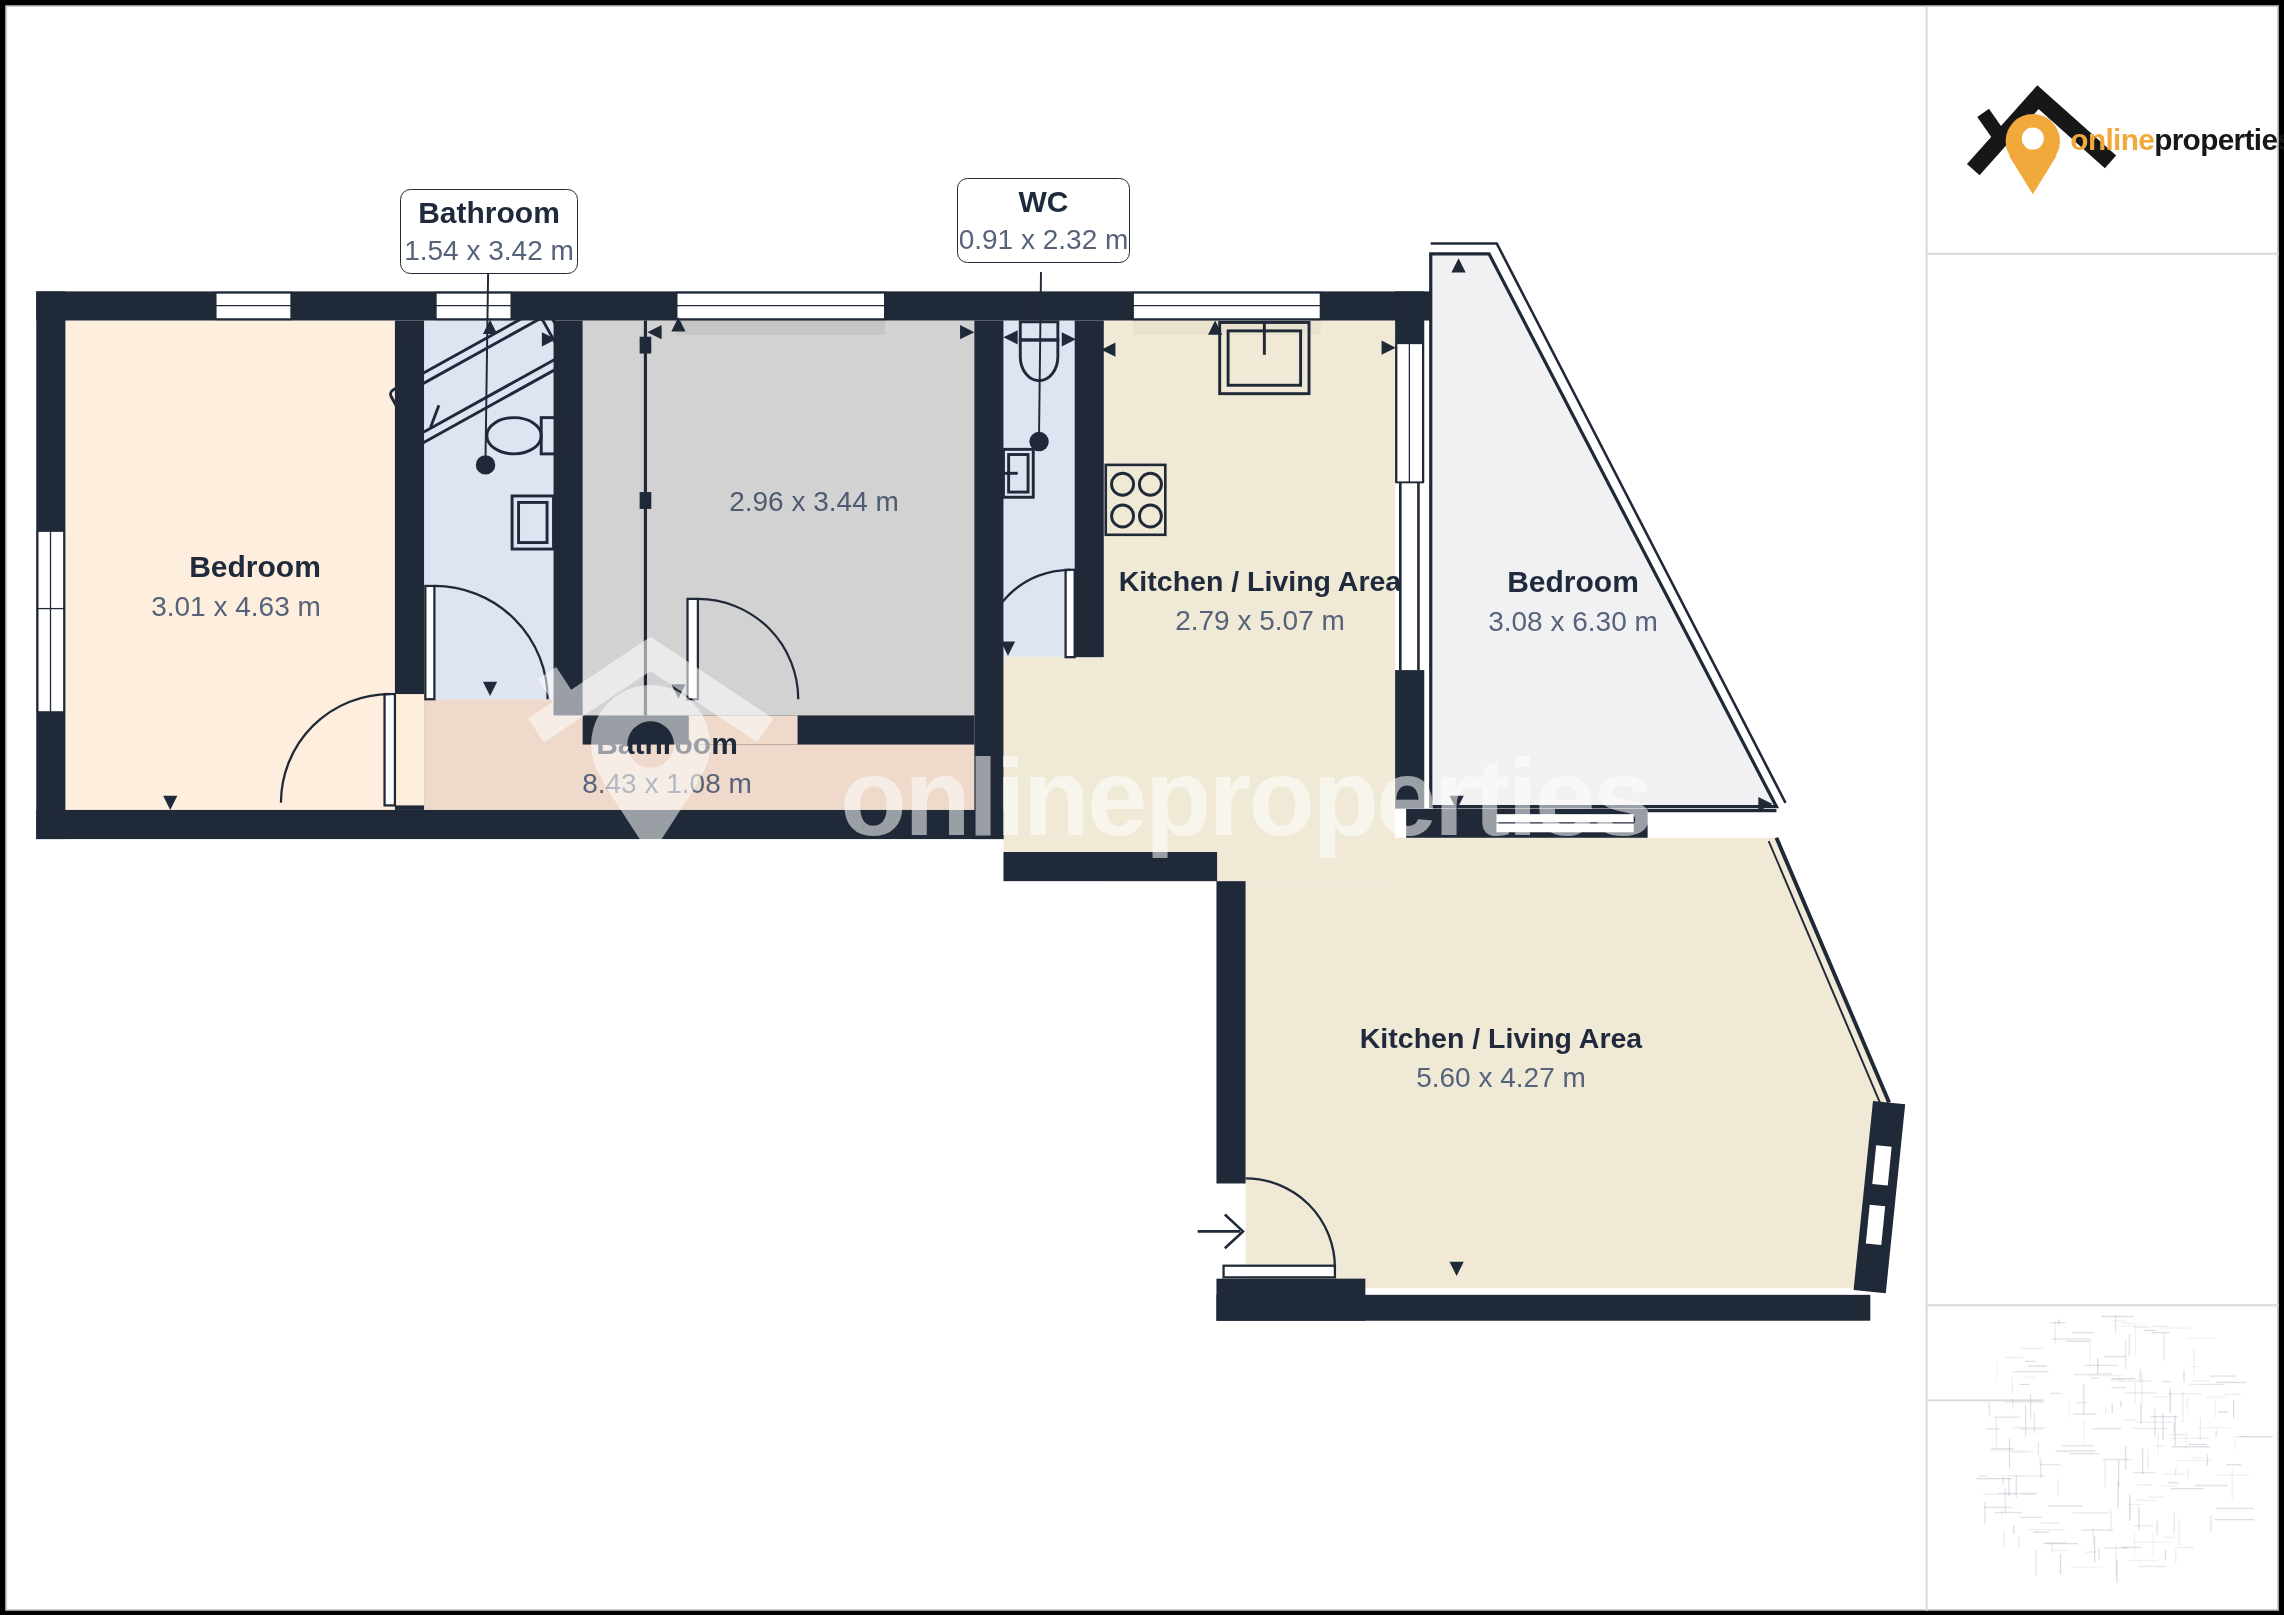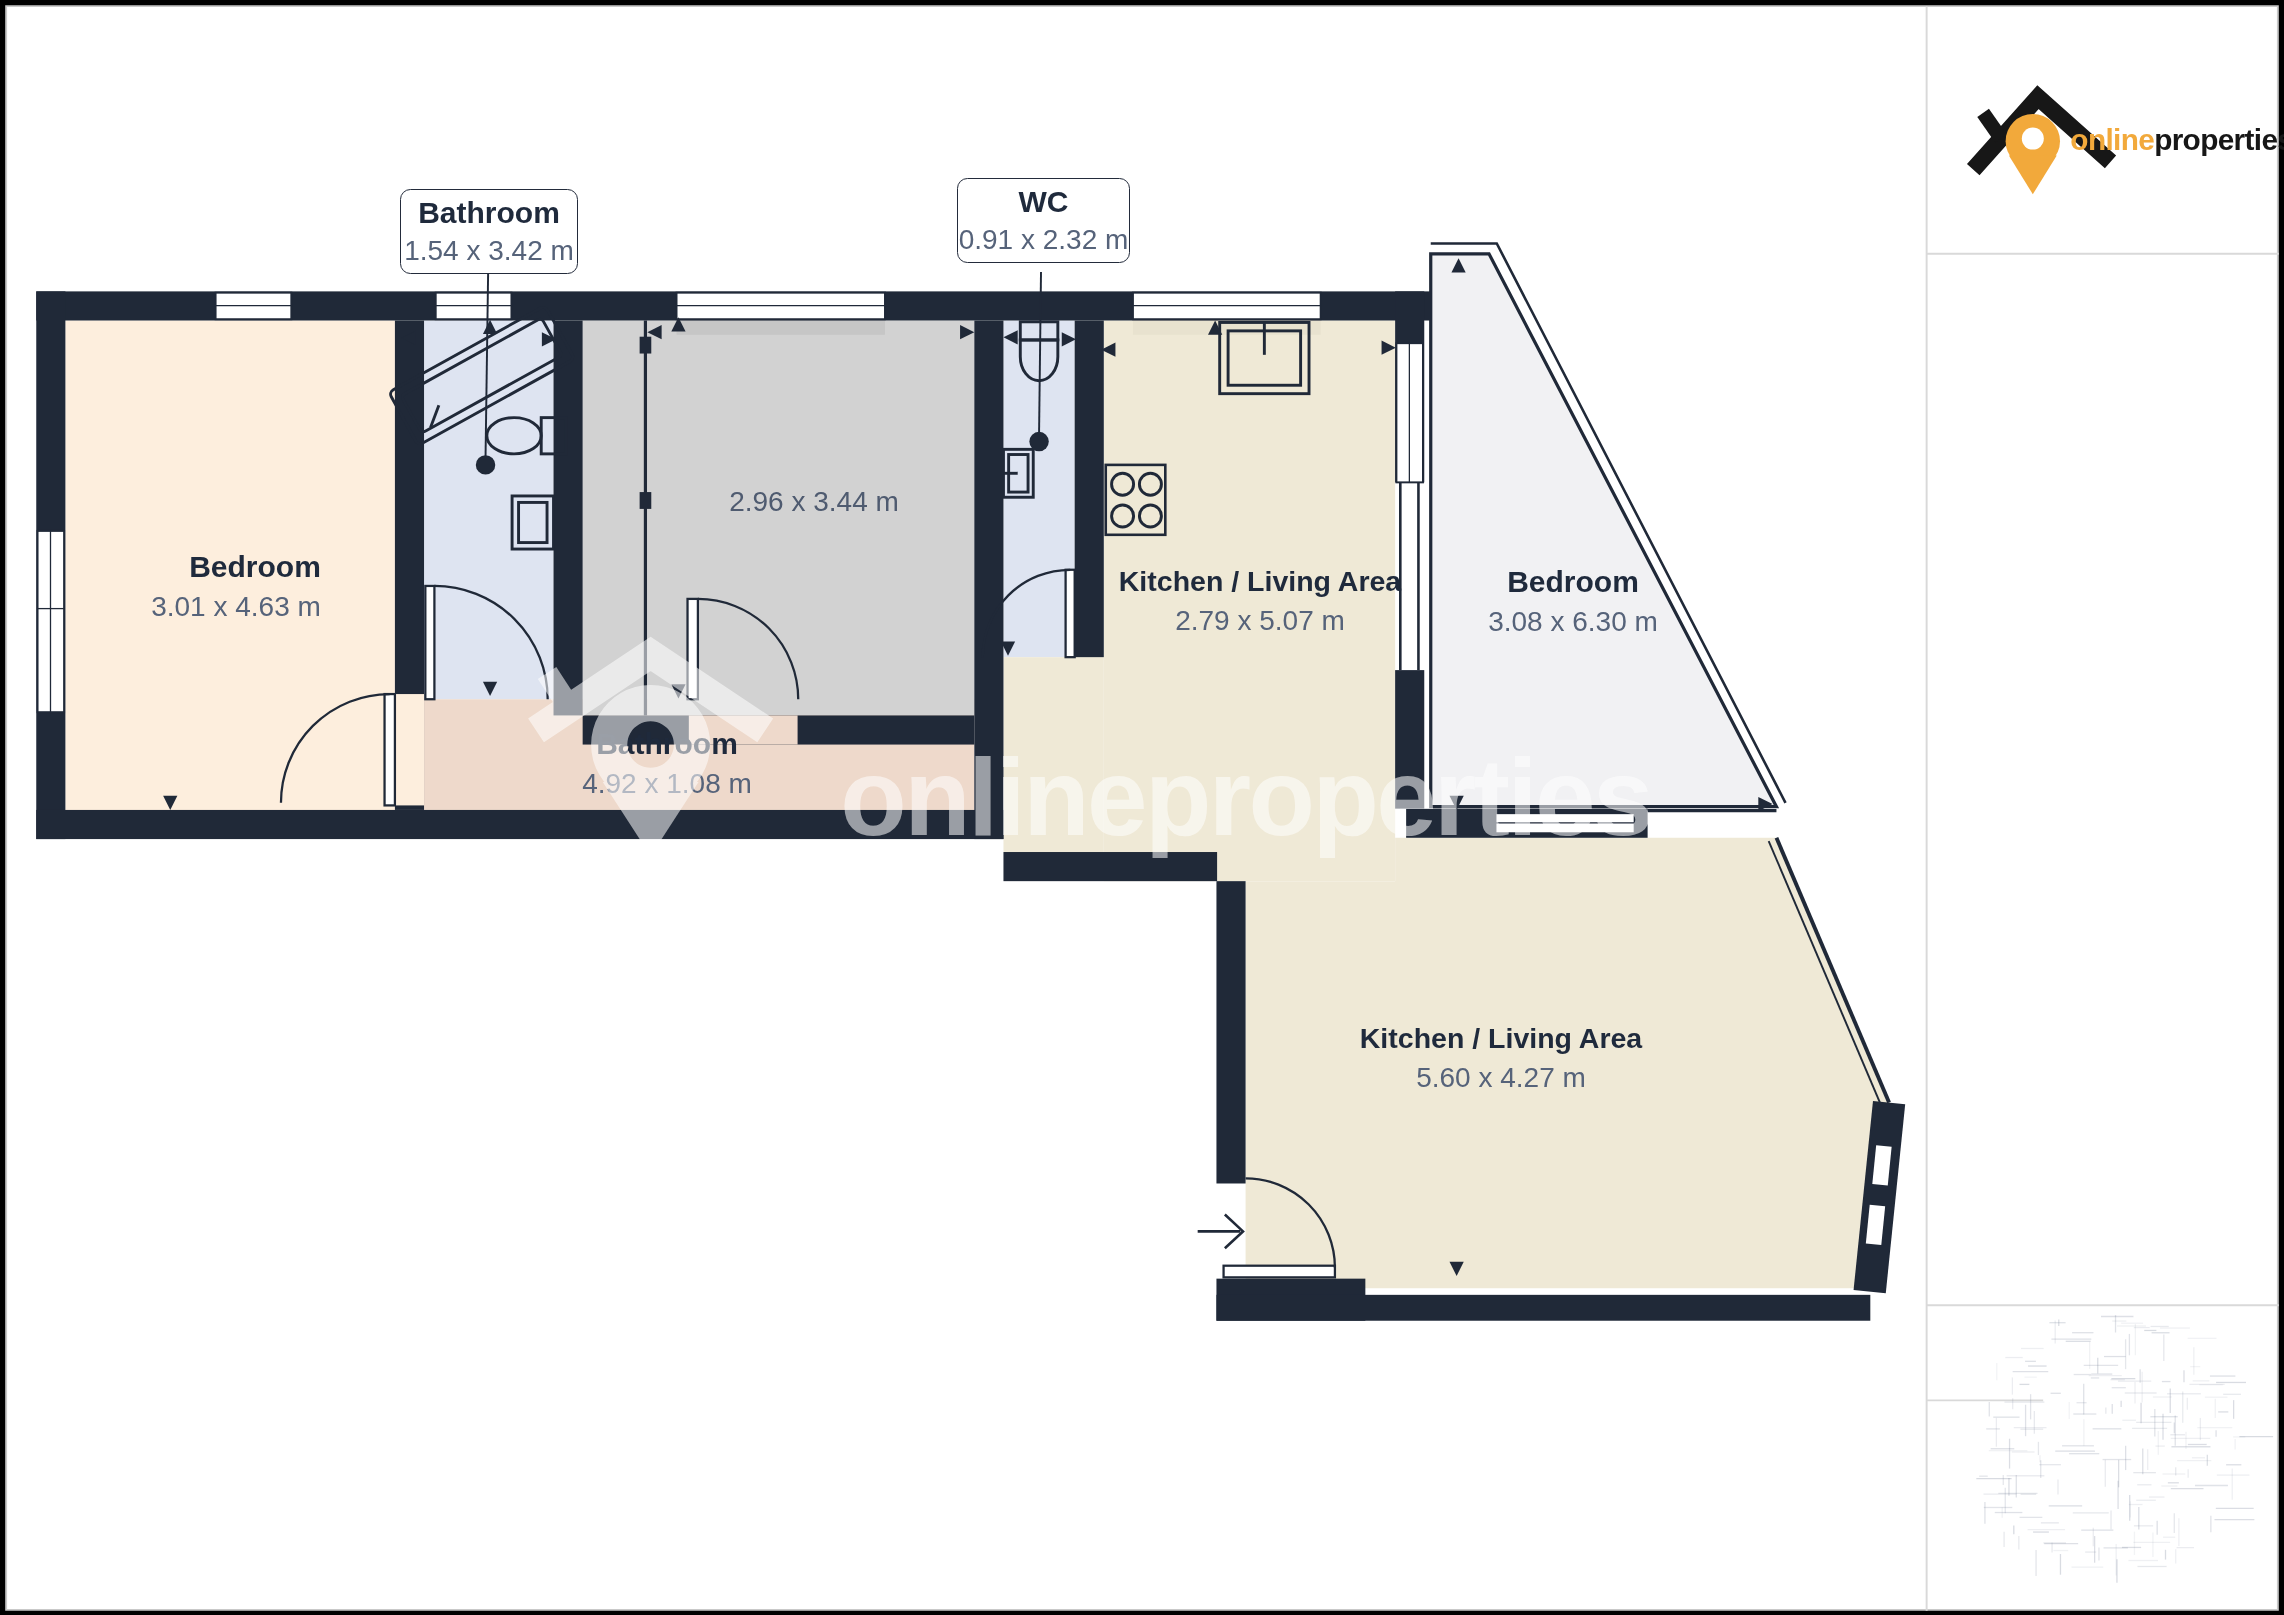--- a/index.html
+++ b/index.html
@@ -458,21 +458,21 @@
     <div class="room-label" style="left:1260px;top:601px;">
       <div class="rl-title" style="font-size:28.5px;">Kitchen / Living Area</div>
       <div class="rl-dims">2.79 x 5.07 m</div>
     </div>
     <div class="room-label" style="left:1573px;top:601px;">
       <div class="rl-title">Bedroom</div>
       <div class="rl-dims">3.08 x 6.30 m</div>
     </div>
     <div class="room-label" style="left:667px;top:763px;">
       <div class="rl-title">Bathroom</div>
-      <div class="rl-dims">4.92 x 1.08 m</div>
+      <div class="rl-dims">8.43 x 1.08 m</div>
     </div>
     <div class="room-label" style="left:1501px;top:1058px;">
       <div class="rl-title" style="font-size:28.5px;">Kitchen / Living Area</div>
       <div class="rl-dims">5.60 x 4.27 m</div>
     </div>
   </div>
 
   <svg id="watermark-svg" width="2284" height="1616" viewBox="0 0 3528 2496" style="z-index:4;">
     <g opacity="0.55" fill="#ffffff">
       <g>

